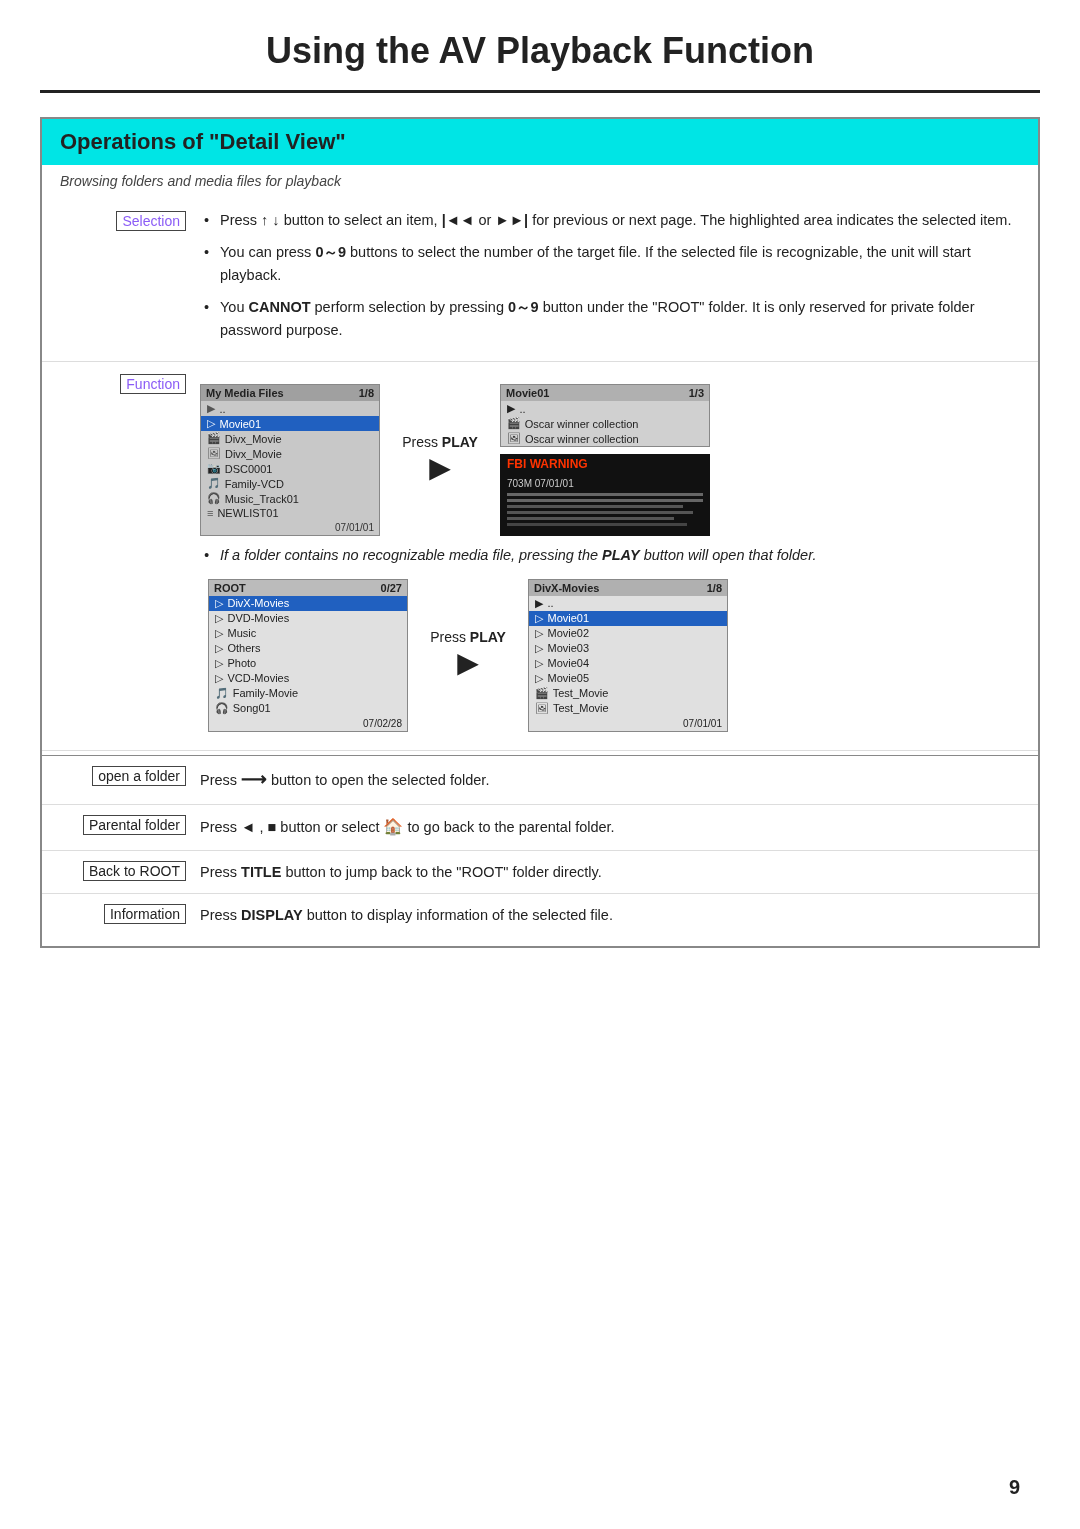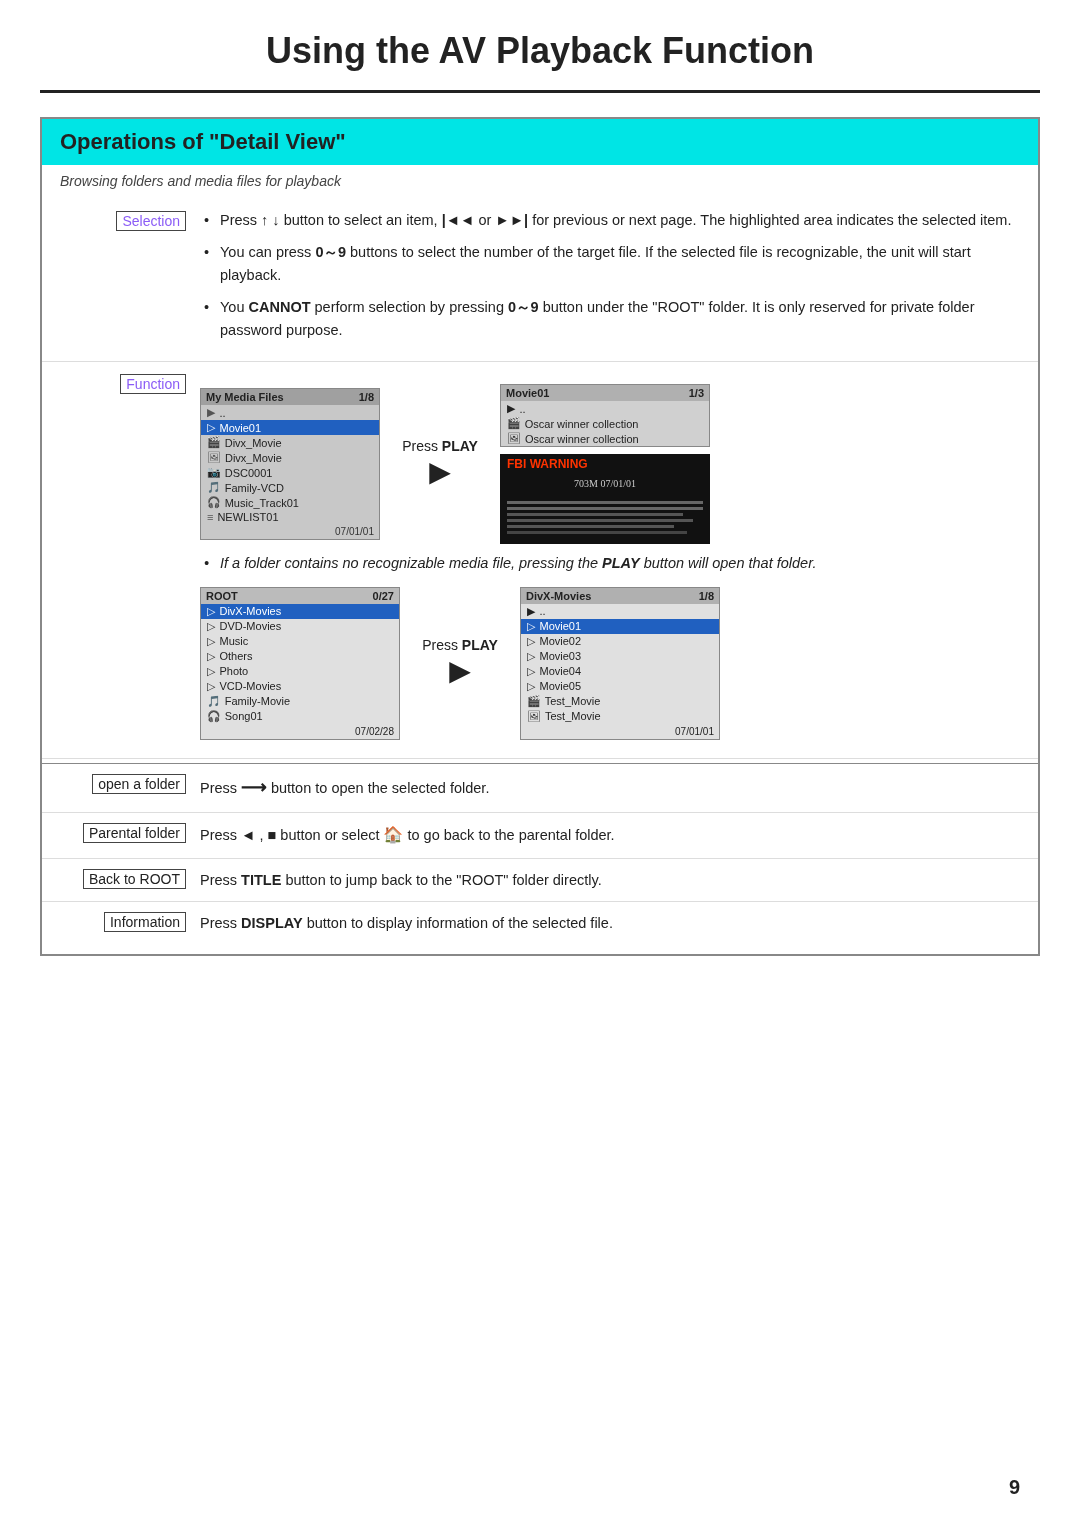--- a/index.html
+++ b/index.html
@@ -170,21 +170,21 @@
     .movie-panel-item {
       display: flex;
       align-items: center;
       padding: 1px 6px;
       gap: 4px;
       font-size: 11px;
     }
 
     
     .screenshot-area2 {
-      margin: 12px 0 8px 0;
+      margin: 12px 0 8px 8px;
       display: flex;
       align-items: center;
       gap: 10px;
     }
 
     .root-panel {
       background: #e0e0e0;
       border: 1px solid #888;
       font-size: 11px;
       width: 200px;
@@ -373,21 +373,21 @@
               </div>
               <div class="movie-panel-item">
                 <span>🖼</span>
                   <span>Oscar winner collection</span>
               </div>
             </div>
 
             <div style="display:flex; flex-direction:column; width:210px;">
               <div style="background:#111; color:#ff3300; font-size:12px; font-weight:bold; padding:3px 7px;">FBI WARNING</div>
               <div style="background:#111; padding:4px 7px 10px 7px;">
-                <div style="color:#ccc; font-size:10px; text-align:center; margin-bottom:12px;font-family:Liberation Serif, serif;">703M 07/01/01</div>
+                <div style="color:#ccc; font-size:10px; text-align:left; margin-bottom:4px;">703M 07/01/01</div>
                 <div style="display:flex; flex-direction:column; gap:3px;">
                   <div style="height:3px; background:#666; width:100%;"></div>
                   <div style="height:3px; background:#666; width:100%;"></div>
                   <div style="height:3px; background:#555; width:90%;"></div>
                   <div style="height:3px; background:#555; width:95%;"></div>
                   <div style="height:3px; background:#555; width:85%;"></div>
                   <div style="height:3px; background:#444; width:92%;"></div>
                 </div>
               </div>
             </div>

